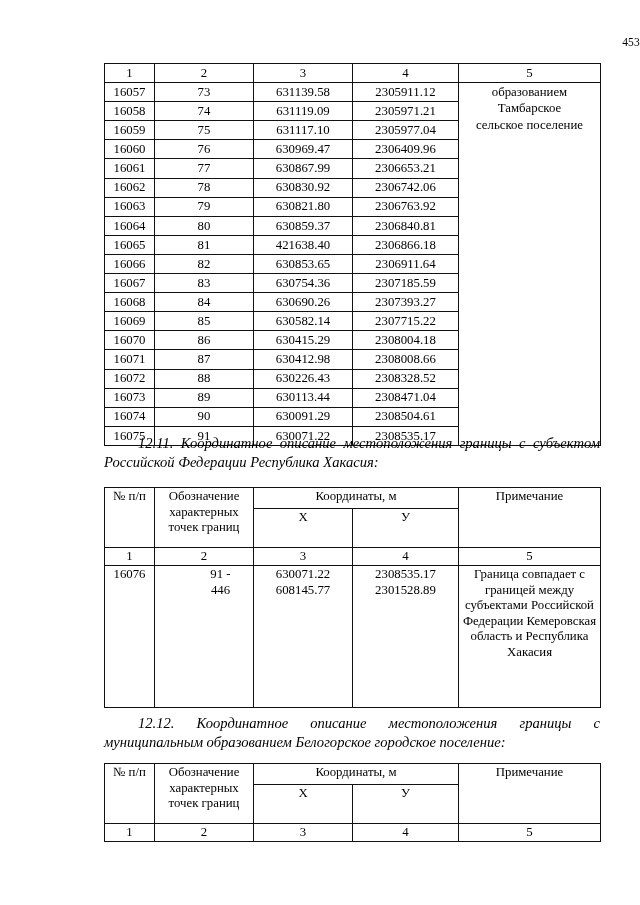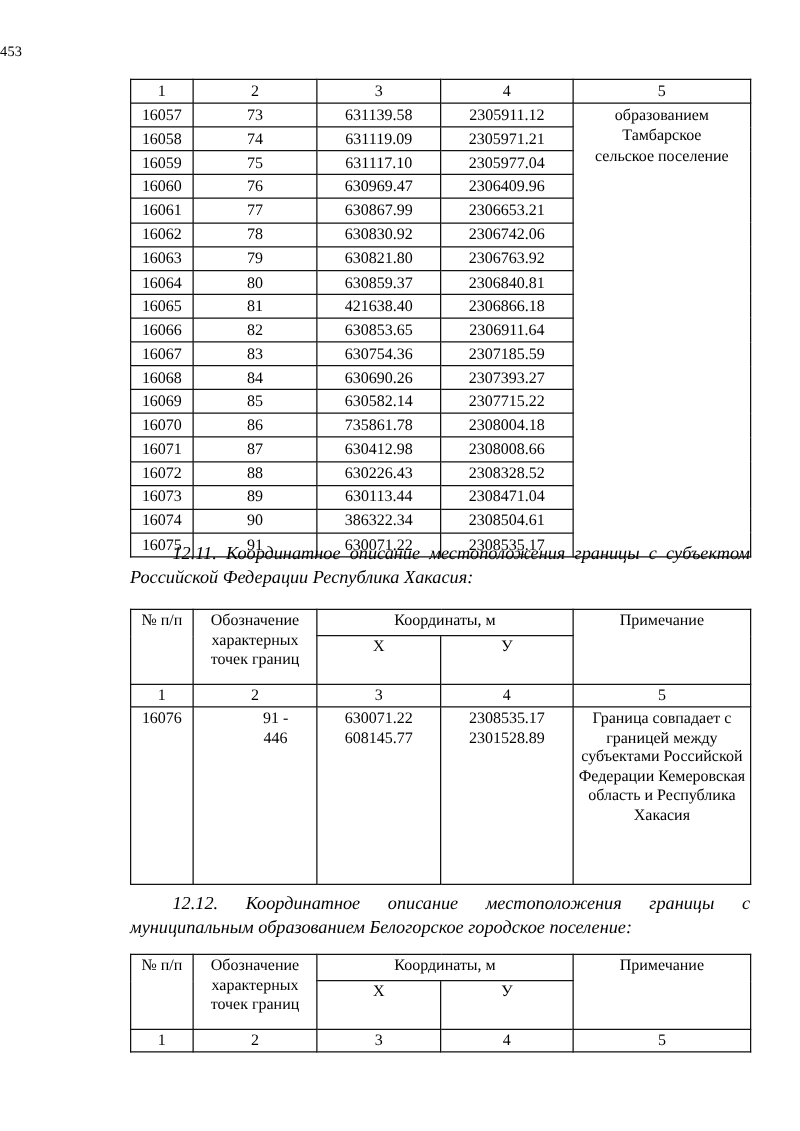--- a/index.html
+++ b/index.html
@@ -22,21 +22,21 @@
     top: 0;
     width: 640px;
     height: 905px;
     background: #fff;
   }
   .page-number {
     position: absolute;
     left: 0;
     top: 36px;
     width: 640px;
-    text-align: left;
+    text-align: right;
     font-size: 11.5px;
     letter-spacing: 0.2px;
   }
 
   
   table.coord {
     position: absolute;
     border-collapse: collapse;
     table-layout: fixed;
     font-size: 12.8px;
@@ -221,21 +221,21 @@
         </tr>
         <tr>
           <td class="num">16069</td>
           <td class="num">85</td>
           <td class="num">630582.14</td>
           <td class="num">2307715.22</td>
         </tr>
         <tr>
           <td class="num">16070</td>
           <td class="num">86</td>
-          <td class="num">735861.78</td>
+          <td class="num">630415.29</td>
           <td class="num">2308004.18</td>
         </tr>
         <tr>
           <td class="num">16071</td>
           <td class="num">87</td>
           <td class="num">630412.98</td>
           <td class="num">2308008.66</td>
         </tr>
         <tr>
           <td class="num">16072</td>
@@ -245,21 +245,21 @@
         </tr>
         <tr>
           <td class="num">16073</td>
           <td class="num">89</td>
           <td class="num">630113.44</td>
           <td class="num">2308471.04</td>
         </tr>
         <tr>
           <td class="num">16074</td>
           <td class="num">90</td>
-          <td class="num">386322.34</td>
+          <td class="num">630091.29</td>
           <td class="num">2308504.61</td>
         </tr>
         <tr>
           <td class="num">16075</td>
           <td class="num">91</td>
           <td class="num">630071.22</td>
           <td class="num">2308535.17</td>
         </tr>
       </tbody>
   </table>

